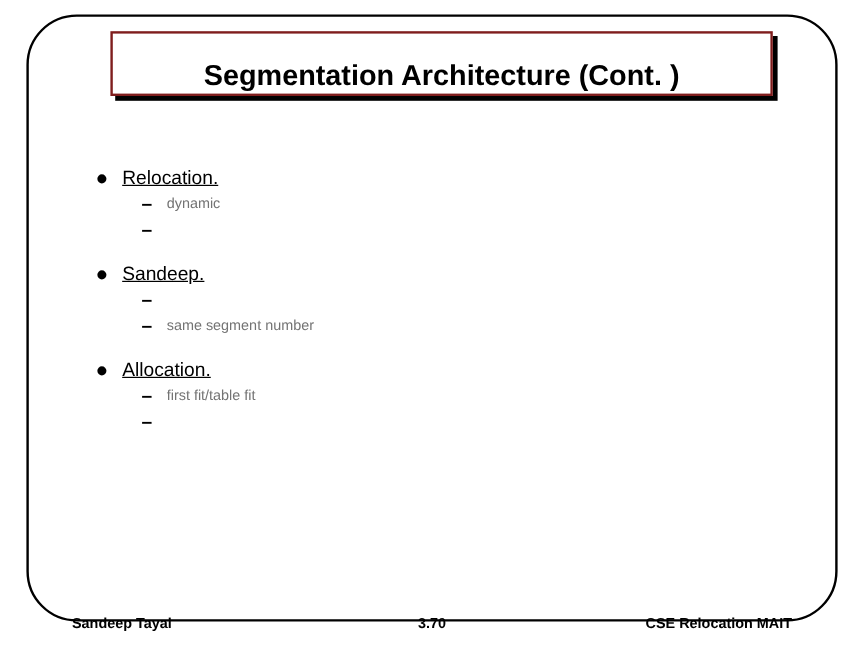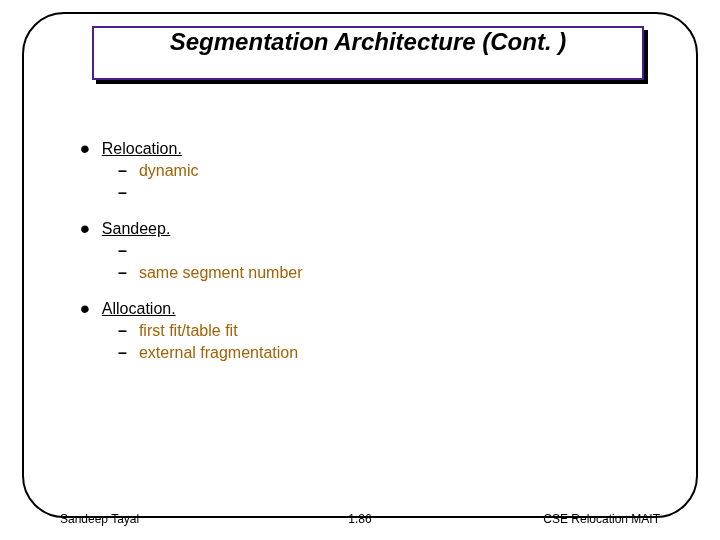--- a/index.html
+++ b/index.html
@@ -27,25 +27,24 @@
     height: 54px;
     background: #000;
   }
   .title-box {
     position: absolute;
     left: 92px;
     top: 26px;
     width: 552px;
     height: 54px;
     background: #fff;
-    border: 2px solid #4c1d95;
+    border: 2px solid #7f1d1d;
     display: flex;
-    align-items: flex-start;
+    align-items: flex-end;
     justify-content: center;
-    font-style: italic;
   }
   .title-text {
     font-size: 24px;
     font-weight: bold;
     color: #000;
   }
   .content {
     position: absolute;
     left: 80px;
     top: 140px;
@@ -76,34 +75,35 @@
     margin-left: 38px;
     margin-top: 4px;
   }
   .dash {
     font-size: 16px;
     font-weight: bold;
     margin-right: 12px;
     color: #000;
   }
   .sub-label {
-    font-size: 16px;
-    color: #a16207;
+    font-size: 12px;
+    color: #737373;
   }
   .footer {
     position: absolute;
     left: 60px;
     bottom: 12px;
     width: 600px;
     height: 18px;
     display: flex;
     justify-content: space-between;
     align-items: center;
     font-size: 12px;
     color: #000;
+    font-weight: bold;
   }
   .footer-center { position: absolute; left: 50%; transform: translateX(-50%); }
 </style>
 </head>
 <body>
 
 <div class="slide">
   <div class="frame"></div>
 
   <div class="title-shadow"></div>
@@ -145,24 +145,23 @@
       <div class="bullet-row">
         <span class="dot">•</span>
         <span class="bullet-label">Allocation.</span>
       </div>
       <div class="sub-row">
         <span class="dash">–</span>
         <span class="sub-label">first fit/table fit</span>
       </div>
       <div class="sub-row">
         <span class="dash">–</span>
-        <span class="sub-label">external fragmentation</span>
       </div>
     </div>
 
   </div>
 
   <div class="footer">
     <span>Sandeep Tayal</span>
-    <span class="footer-center">1.86</span>
+    <span class="footer-center">3.70</span>
     <span>CSE Relocation MAIT</span>
   </div>
 </div>
 
 </body></html>

